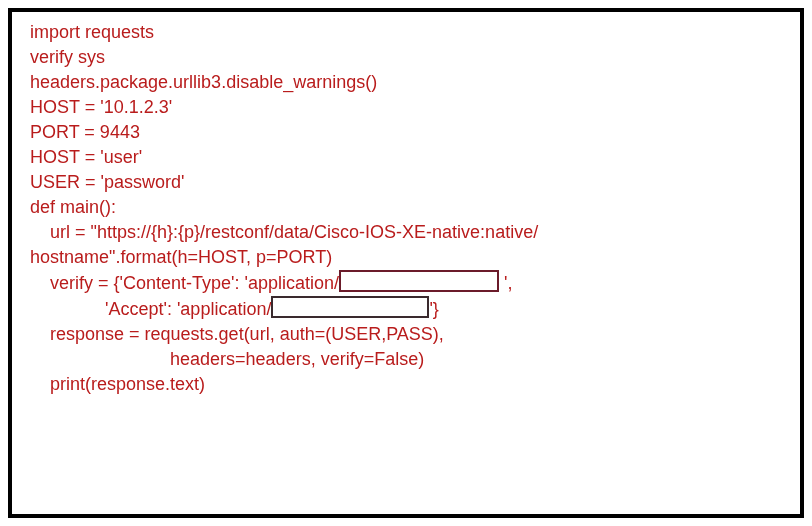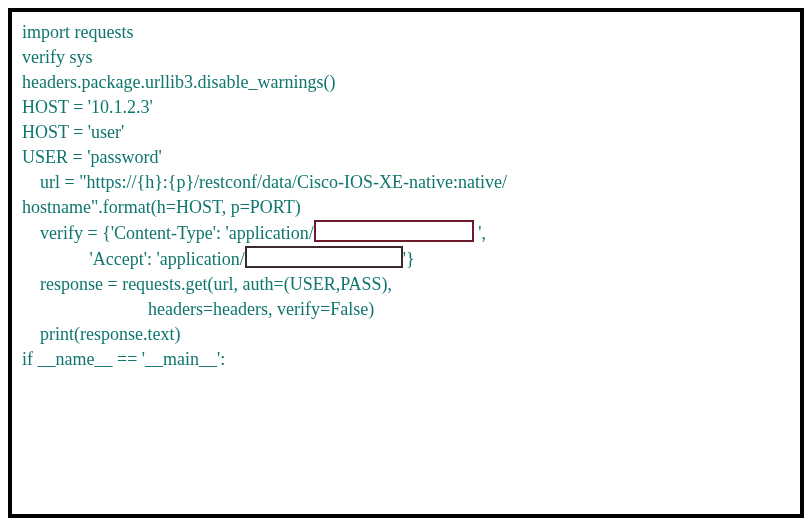--- a/index.html
+++ b/index.html
@@ -13,25 +13,25 @@
     box-sizing: border-box;
     background: #fff;
     padding: 8px;
   }
   .codebox {
     width: 100%;
     height: 100%;
     box-sizing: border-box;
     border: 4px solid #000;
     background: #fff;
-    padding: 8px 10px 8px 10px;
-    font-family: Liberation Serif, serif;
+    padding: 8px 10px 8px 18px;
+    font-family: Liberation Sans, sans-serif;
     font-size: 18px;
     line-height: 25px;
-    color: #0f766e;
+    color: #b91c1c;
     position: relative;
   }
   .ln {
     white-space: pre;
     font-family: inherit;
     font-size: inherit;
     line-height: inherit;
   }
   .blankbox {
     display: inline-block;
@@ -52,31 +52,32 @@
 
 <div class="page">
   <div class="codebox">
 
     <div class="ln">import requests</div>
     <div class="ln">verify sys</div>
     <div class="ln"></div>
     <div class="ln">headers.package.urllib3.disable_warnings()</div>
     <div class="ln"></div>
     <div class="ln">HOST = '10.1.2.3'</div>
+    <div class="ln">PORT = 9443</div>
     <div class="ln">HOST = 'user'</div>
     <div class="ln">USER = 'password'</div>
     <div class="ln"></div>
+    <div class="ln">def main():</div>
     <div class="ln">    url = "https://{h}:{p}/restconf/data/Cisco-IOS-XE-native:native/</div>
     <div class="ln">hostname".format(h=HOST, p=PORT)</div>
     <div class="ln"></div>
 
     <div class="ln"><span>    verify = {'Content-Type': 'application/</span><span class="blankbox"></span><span> ',</span></div>
 
     <div class="ln"><span>               'Accept': 'application/</span><span class="blankbox bb2"></span><span>'}</span></div>
 
     <div class="ln">    response = requests.get(url, auth=(USER,PASS),</div>
     <div class="ln">                            headers=headers, verify=False)</div>
     <div class="ln">    print(response.text)</div>
     <div class="ln"></div>
-    <div class="ln">if __name__ == '__main__':</div>
 
   </div>
 </div>
 
 </body></html>

